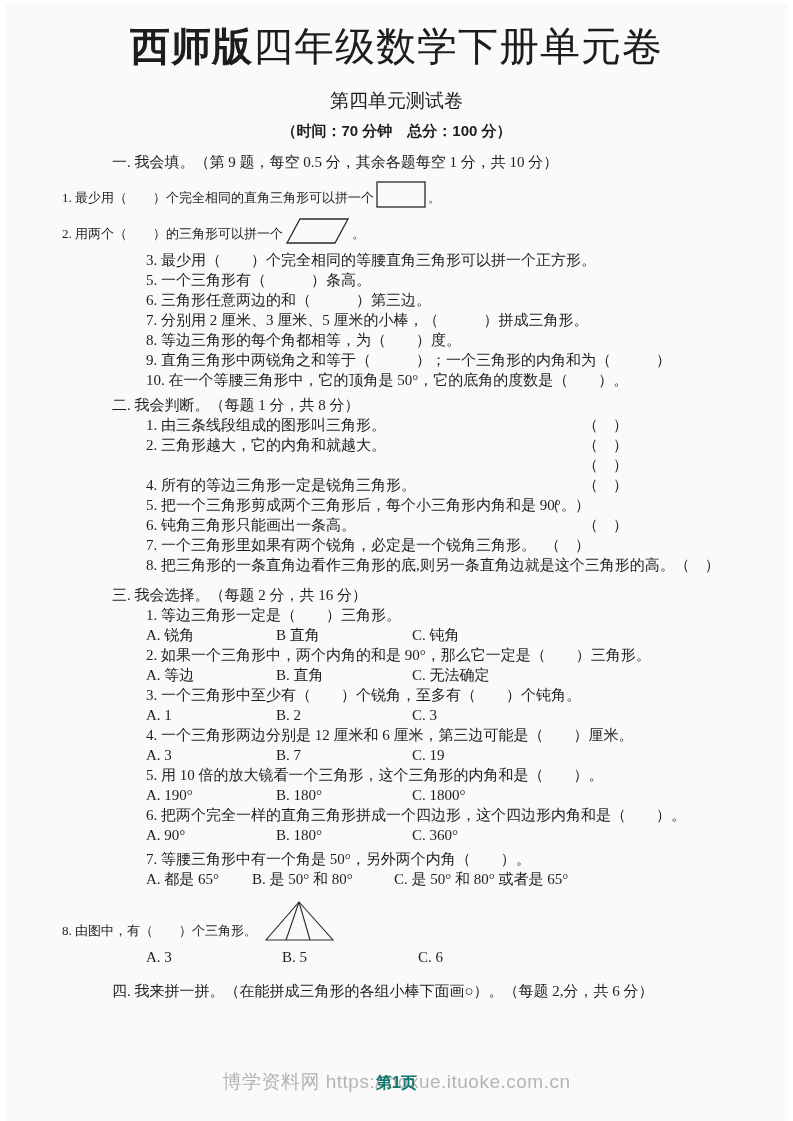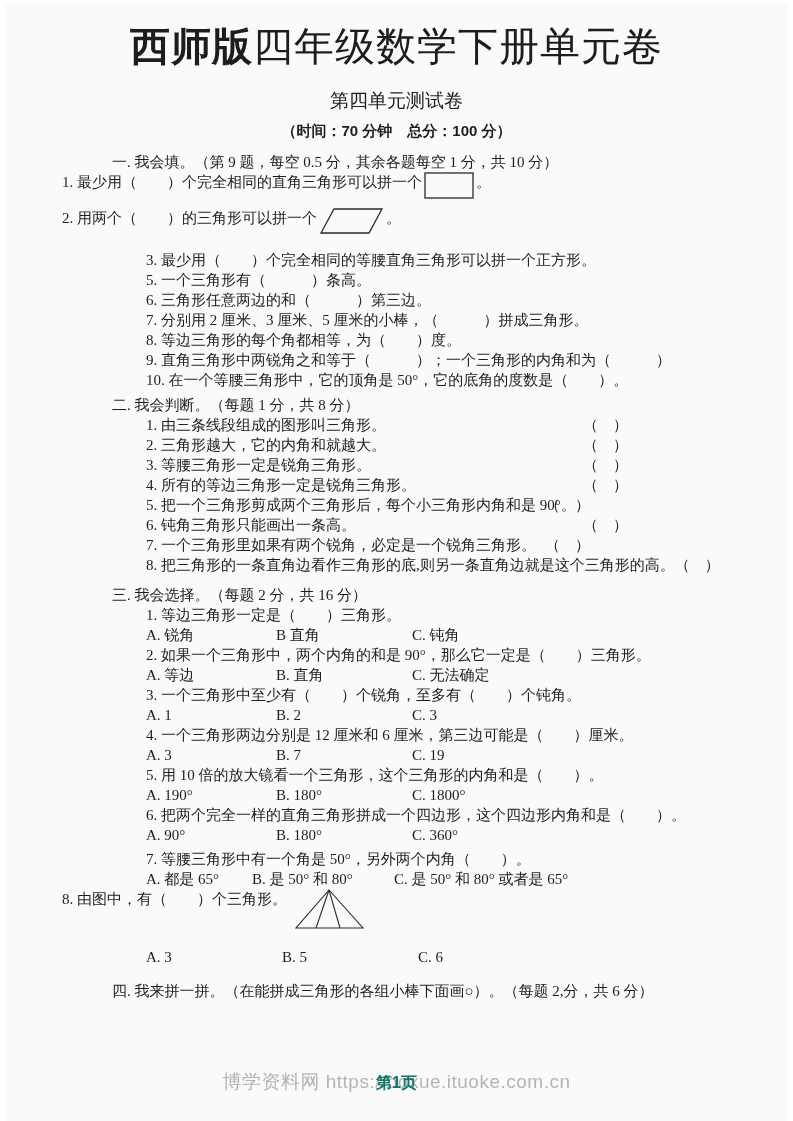--- a/index.html
+++ b/index.html
@@ -9,21 +9,21 @@
     font-family:"Liberation Serif","DejaVu Serif",serif;
   }
   .title{margin:0;padding-top:20px;text-align:center;font-size:40px;line-height:46px;font-weight:400;letter-spacing:1px;white-space:nowrap;}
   .title .tb{font-family:"Liberation Sans","DejaVu Sans",sans-serif;font-weight:700;}
   .subtitle{margin-top:16px;text-align:center;font-size:19px;line-height:30px;font-weight:400;}
   .meta{margin-top:6px;text-align:center;font-size:15px;line-height:18px;font-weight:700;
         font-family:"Liberation Sans","DejaVu Sans",sans-serif;}
   .sec{padding-left:107px;height:20px;line-height:20px;font-size:15px;white-space:nowrap;}
   .ln{padding-left:141px;height:20px;line-height:20px;font-size:15px;white-space:nowrap;}
   .mt4{margin-top:4px}.mt5{margin-top:5px}.mt6{margin-top:6px}.mt10{margin-top:10px}.mt12{margin-top:12px}.mt14{margin-top:14px}
-  .figrow{display:flex;padding-left:57px;font-size:15px;white-space:nowrap;}
+  .figrow{display:flex;align-items:flex-end;padding-left:57px;font-size:13px;white-space:nowrap;}
   .figrow .txt{line-height:20px;}
   .row-q1{height:36px}.row-q2{height:36px}.row-c8{height:52px}
   svg.shape{display:block;margin:0 2px;}
   .jrow{position:relative;}
   .jrow .jp{position:absolute;left:578px;top:0;}
   .jrow.shift .jp{left:540px;}
   .opts{position:relative;height:20px;line-height:20px;font-size:15px;}
   .opts span{position:absolute;top:0;white-space:nowrap;}
   .oA{left:141px}.oB{left:271px}.oC{left:407px}
   .opts.q7 .oB{left:247px}.opts.q7 .oC{left:389px}
@@ -76,21 +76,20 @@
 
   <div class="ln jrow">
     <span>1. 由三条线段组成的图形叫三角形。</span>
     <span class="jp">（　）</span>
   </div>
   <div class="ln jrow">
     <span>2. 三角形越大，它的内角和就越大。</span>
     <span class="jp">（　）</span>
   </div>
   <div class="ln jrow">
-    <span>3. 等腰三角形一定是锐角三角形。</span>
     <span class="jp">（　）</span>
   </div>
   <div class="ln jrow">
     <span>4. 所有的等边三角形一定是锐角三角形。</span>
     <span class="jp">（　）</span>
   </div>
   <div class="ln jrow shift">
     <span>5. 把一个三角形剪成两个三角形后，每个小三角形内角和是 90°。</span>
     <span class="jp">（　）</span>
   </div>

